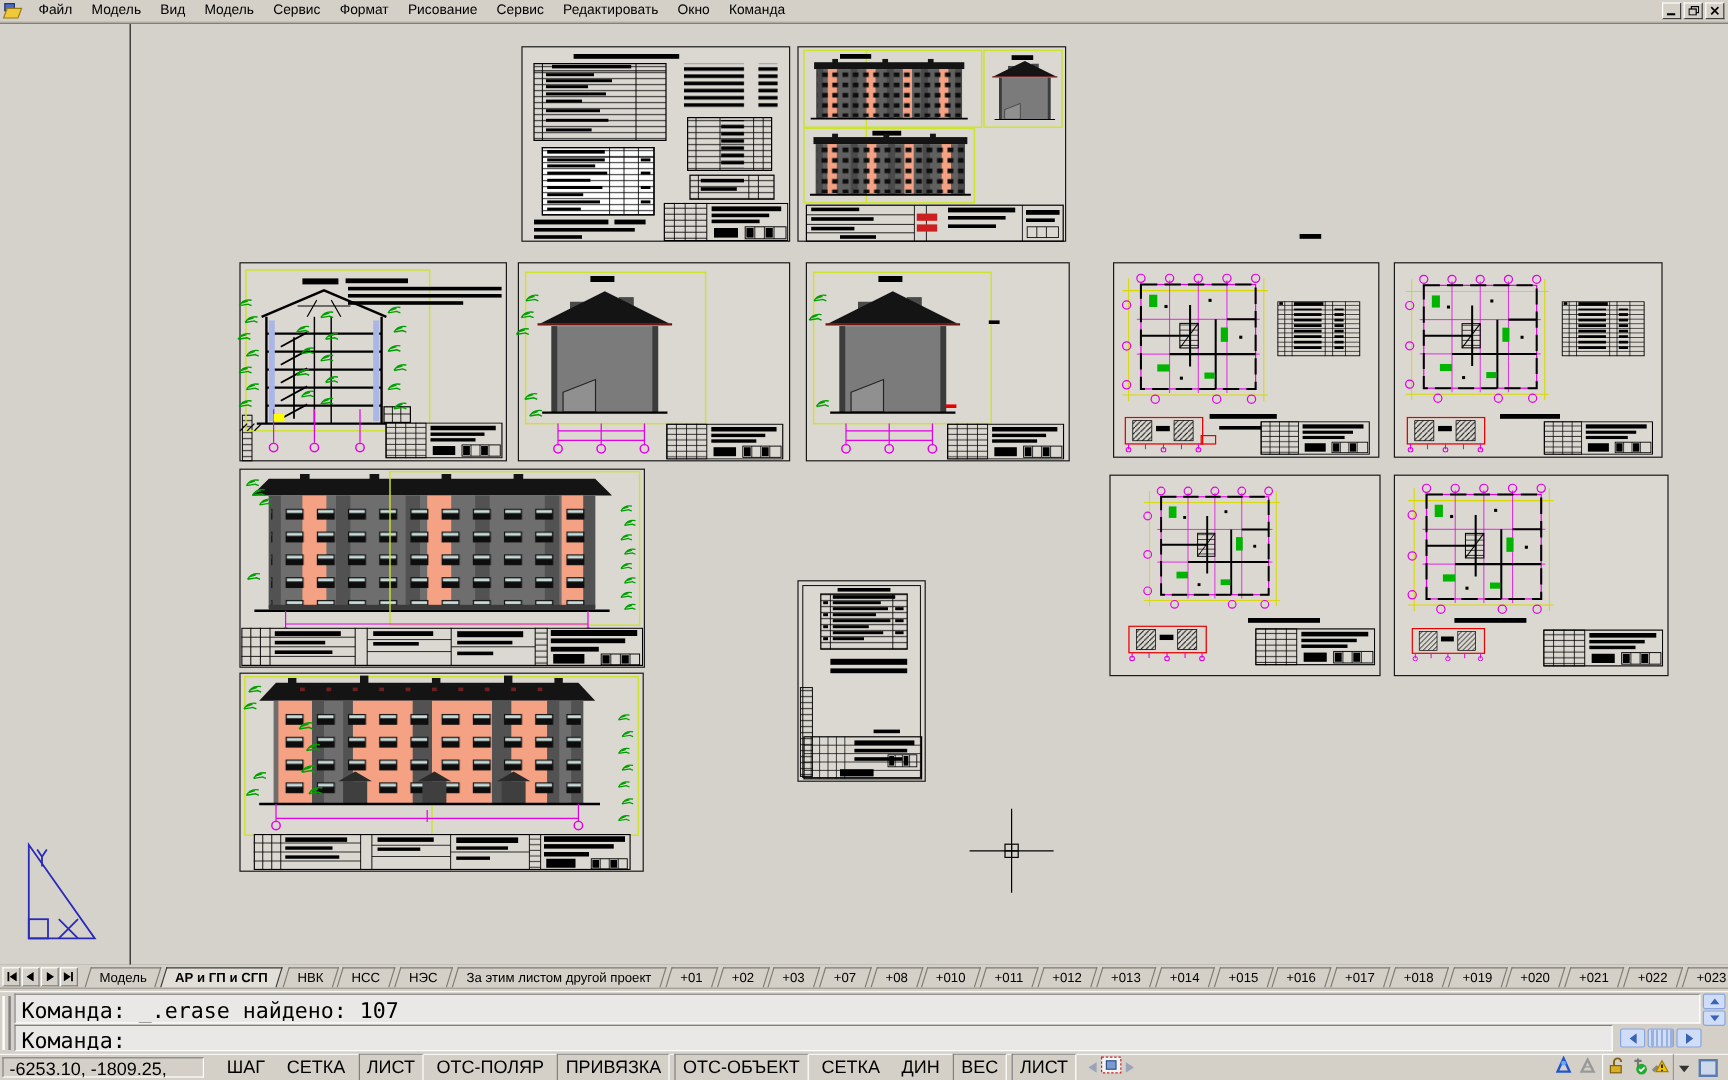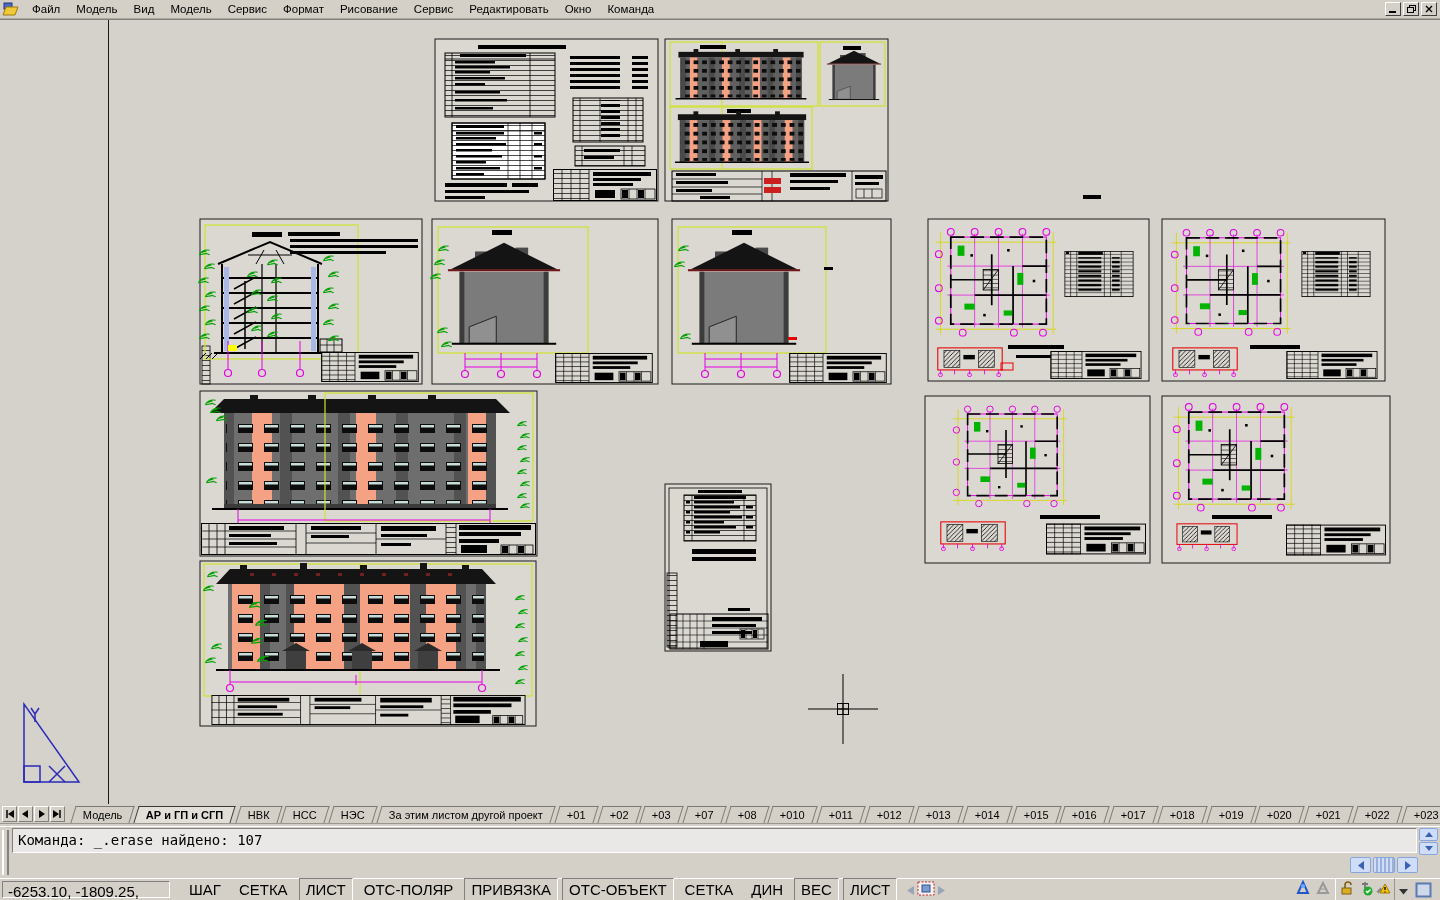--- a/index.html
+++ b/index.html
@@ -30,21 +30,21 @@
     border:1px solid; border-color:#fff #808080 #808080 #fff;
     display:flex; align-items:center; justify-content:center; }
   .tab { display:inline-block; transform:skewX(-17deg); border:1px solid #7d7a74; border-bottom:none;
     background:#d4d0c8; padding:2px 9px 3px 9px; margin-left:4px; height:17px; }
   .tab > span { display:inline-block; transform:skewX(17deg); }
   .tab.active { background:#e2dfd9; border-color:#3a3a3a; font-weight:bold; }
   
   .hspacer { height:4px; background:#d4d0c8; border-top:1px solid #9a968e; border-bottom:1px solid #fff; }
   
   .cmdwin { height:51px; background:#d4d0c8; position:relative;
-    font-family:"DejaVu Sans Mono",monospace; font-size:14px; }
+    font-family:"DejaVu Sans Mono",monospace; font-size:18px; }
   .cmdgrip { position:absolute; left:2px; top:3px; bottom:3px; width:7px;
     border-left:2px solid #fff; border-right:2px solid #808080; }
   .cmdhist { position:absolute; left:12px; right:23px; top:1px; height:25px;
     background:#e9e8e6; border:1px solid; border-color:#808080 #fff #fff #808080;
     padding:3px 5px; overflow:hidden; }
   .cmdprompt { position:absolute; left:12px; right:96px; top:27px; height:22px;
     background:#e9e8e6; border:1px solid; border-color:#808080 #fff #fff #808080;
     padding:2px 5px; overflow:hidden; }
   .vscroll { position:absolute; right:2px; top:1px; width:19px; height:28px;
     display:flex; flex-direction:column; gap:1px; }
@@ -676,20 +676,23 @@
 
 </div>
 
 <div class="hspacer"></div>
 
 <div class="cmdwin">
   <div class="cmdgrip"></div>
   <div class="cmdhist">
     <span>Команда: _.erase найдено: 107</span>
   </div>
+  <div class="cmdprompt">
+    <span>Команда:</span>
+  </div>
   <div class="vscroll">
     <span class="xpbtn">
         <svg width="8" height="5">
           <polygon points="4,0 8,5 0,5" fill="#3a62b4"></polygon>
         </svg>
       </span>
     <span class="xpbtn">
         <svg width="8" height="5">
           <polygon points="0,0 8,0 4,5" fill="#3a62b4"></polygon>
         </svg>

